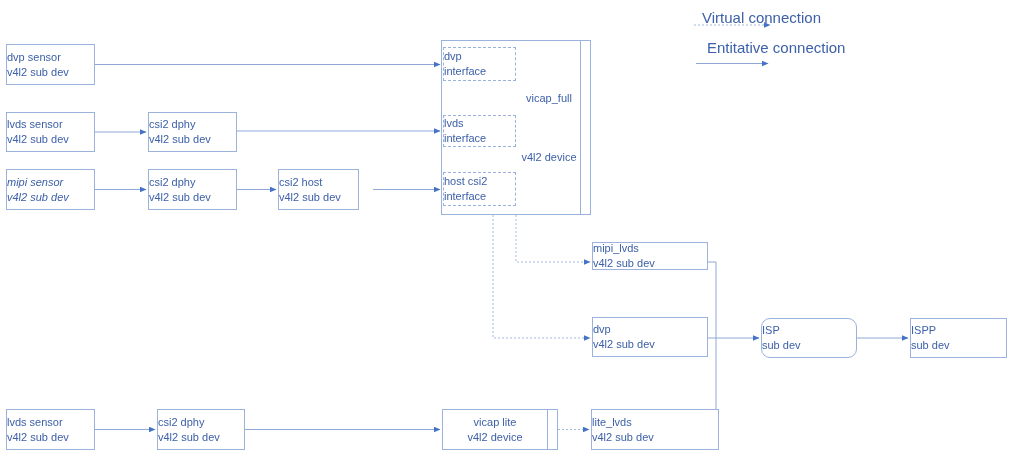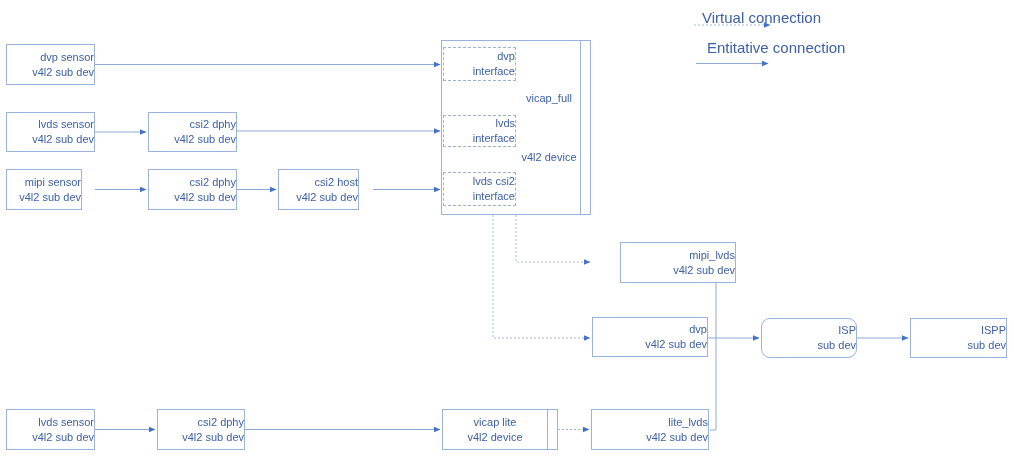--- a/index.html
+++ b/index.html
@@ -16,21 +16,21 @@
     position:relative;width:1014px;height:469px;
     background:var(--background);
     font-family:"Liberation Sans",sans-serif;
     overflow:hidden;
   }
   svg.wires{position:absolute;left:0;top:0;width:1014px;height:469px;z-index:1;}
   .wire{stroke:var(--line);stroke-width:1;fill:none;}
   .wire.dashed{stroke:var(--dashed-line);stroke-dasharray:2 2;}
   .node{
     position:absolute;z-index:2;
-    display:flex;flex-direction:column;align-items:flex-end;justify-content:center;
+    display:flex;flex-direction:column;align-items:flex-start;justify-content:center;
     border:1px solid var(--box-border);
     background:var(--background);
     color:var(--text);font-size:11px;line-height:15px;text-align:center;
   }
   .node span{white-space:nowrap;}
   .node.dashed{border:1px dashed var(--box-border);background:transparent;z-index:3;}
   .inner-vline{position:absolute;top:0;bottom:0;right:9px;width:1px;background:var(--box-border);}
   .floating-label{
     position:absolute;z-index:3;
     display:flex;flex-direction:column;align-items:center;justify-content:center;
@@ -75,21 +75,21 @@
   <div class="legend-text" style="left:707px;top:39px;">Entitative connection</div>
 
   <div class="node" style="left:6px;top:44px;width:89px;height:41px;">
     <span>dvp sensor</span>
     <span>v4l2 sub dev</span>
   </div>
   <div class="node" style="left:6px;top:112px;width:89px;height:40px;">
     <span>lvds sensor</span>
     <span>v4l2 sub dev</span>
   </div>
-  <div class="node" style="left:6px;top:169px;width:76px;height:41px;">
+  <div class="node" style="left:6px;top:169px;width:89px;height:41px;font-style:italic;">
     <span>mipi sensor</span>
     <span>v4l2 sub dev</span>
   </div>
   <div class="node" style="left:148px;top:112px;width:89px;height:40px;">
     <span>csi2 dphy</span>
     <span>v4l2 sub dev</span>
   </div>
   <div class="node" style="left:148px;top:169px;width:89px;height:41px;">
     <span>csi2 dphy</span>
     <span>v4l2 sub dev</span>
@@ -108,25 +108,25 @@
   </div>
   <div class="node dashed" style="left:443px;top:47px;width:73px;height:34px;">
     <span>dvp</span>
     <span>interface</span>
   </div>
   <div class="node dashed" style="left:443px;top:115px;width:73px;height:32px;">
     <span>lvds</span>
     <span>interface</span>
   </div>
   <div class="node dashed" style="left:443px;top:172px;width:73px;height:34px;">
-    <span>lvds csi2</span>
+    <span>host csi2</span>
     <span>interface</span>
   </div>
 
-  <div class="node" style="left:592px;top:242px;width:116px;height:41px;margin-left:28px;">
+  <div class="node" style="left:592px;top:242px;width:116px;height:28px;">
     <span>mipi_lvds</span>
     <span>v4l2 sub dev</span>
   </div>
   <div class="node" style="left:592px;top:317px;width:116px;height:40px;">
     <span>dvp</span>
     <span>v4l2 sub dev</span>
   </div>
   <div class="node" style="left:761px;top:318px;width:96px;height:40px;border-radius:9px;">
     <span>ISP</span>
     <span>sub dev</span>
@@ -144,18 +144,18 @@
     <span>csi2 dphy</span>
     <span>v4l2 sub dev</span>
   </div>
   <div class="node" style="left:442px;top:409px;width:116px;height:41px;">
     <div class="inner-vline"></div>
   </div>
   <div class="floating-label" style="left:442px;top:409px;width:106px;height:41px;">
     <span>vicap lite</span>
     <span>v4l2 device</span>
   </div>
-  <div class="node" style="left:591px;top:409px;width:118px;height:41px;">
+  <div class="node" style="left:591px;top:409px;width:128px;height:41px;">
     <span>lite_lvds</span>
     <span>v4l2 sub dev</span>
   </div>
 
 </div>
 
 </body></html>

